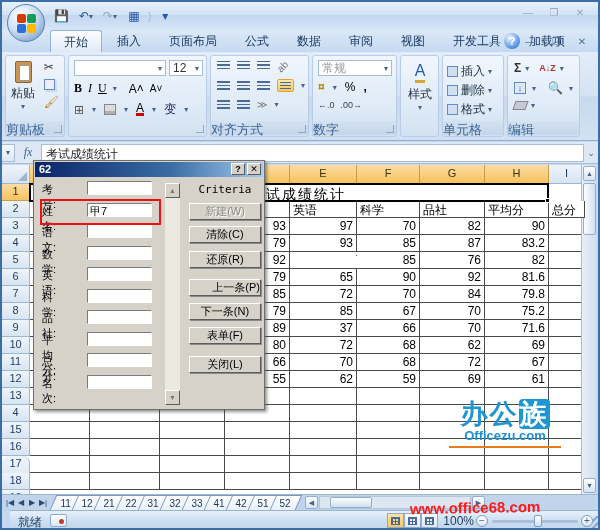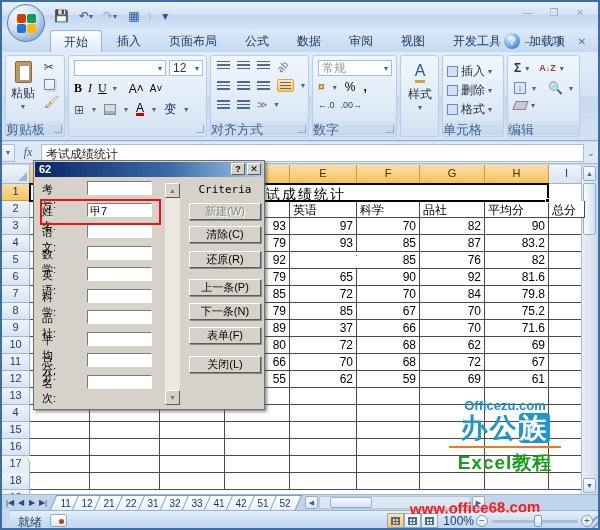--- a/index.html
+++ b/index.html
@@ -717,29 +717,28 @@
       </div>
     <div id="dScroll">
       <div class="dsArrow" style="top:0;">▲</div>
       <div class="dsArrow" style="bottom:0;">▼</div>
     </div>
     <div id="dBtns">
       <div id="criteria">Criteria</div>
     <div class="dBtn disabled" style="top: 22px;">新建(W)</div>
         <div class="dBtn" style="top: 45px;">清除(C)</div>
         <div class="dBtn" style="top: 70px;">还原(R)</div>
-        <div class="dBtn" style="top: 98px;">上一条(P)</div>
+        <div class="dBtn" style="top: 98px; text-align: right;">上一条(P)</div>
         <div class="dBtn" style="top: 122px;">下一条(N)</div>
         <div class="dBtn" style="top: 146px;">表单(F)</div>
         <div class="dBtn" style="top: 175px;">关闭(L)</div>
       </div>
   </div>
   <div id="redbox"></div>
 
   <div id="wmBrand">
+    <div id="wmHan"><span>办公</span><em>族</em></div>
     <div id="wmUrl">Officezu.com</div>
-    <div id="wmHan"><span>办公</span><em>族</em></div>
     <div id="wmLine"></div>
-    <div id="wmCourse">Excel教程</div>
   </div>
   <div id="wmSite">www.office68.com</div>
 
 </div>
 
 </body></html>

